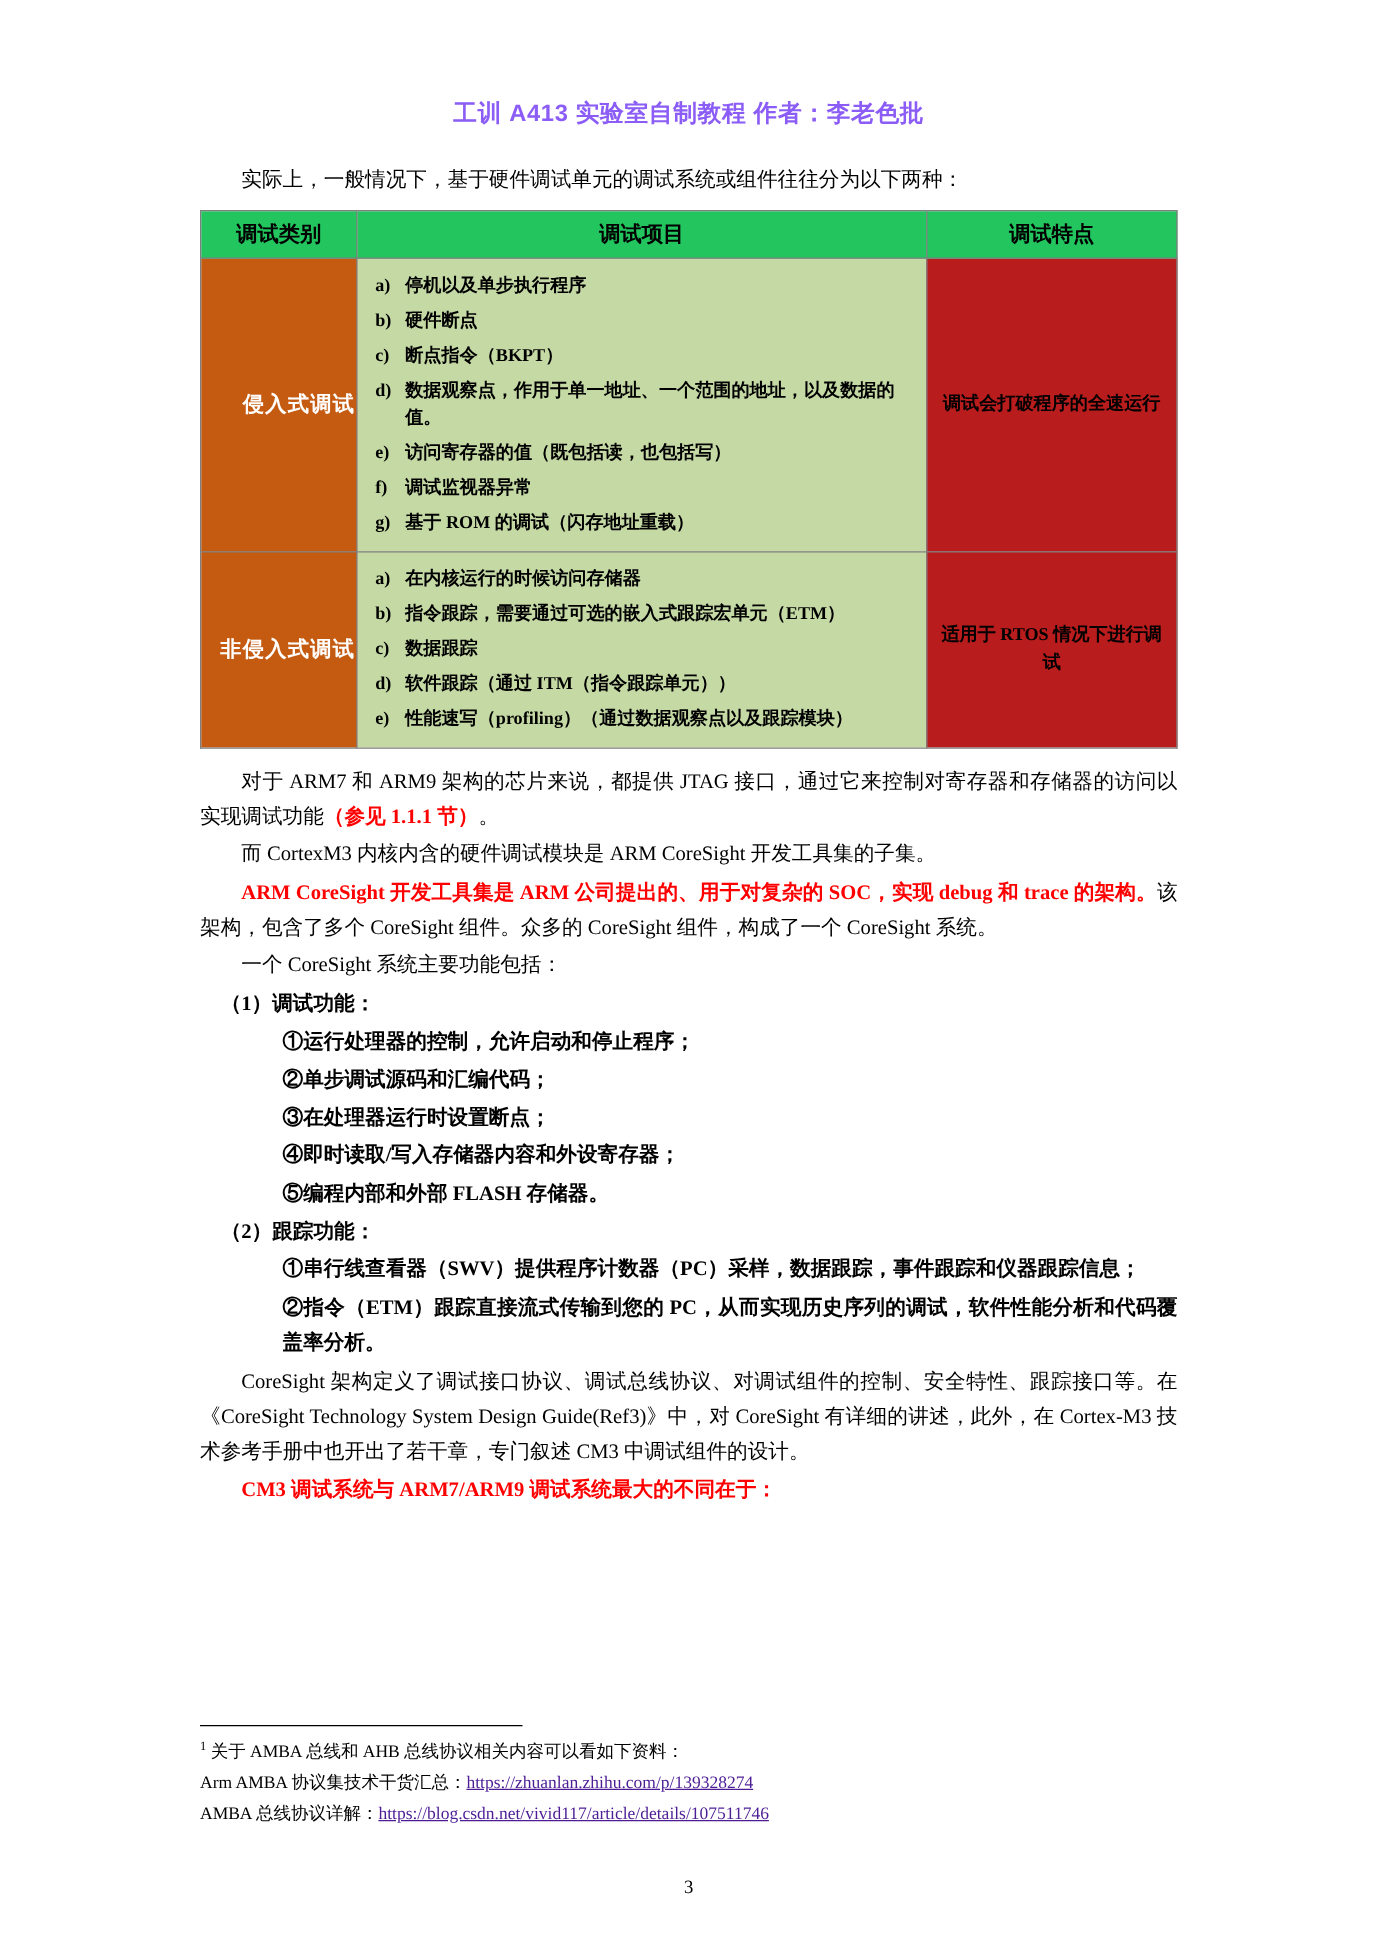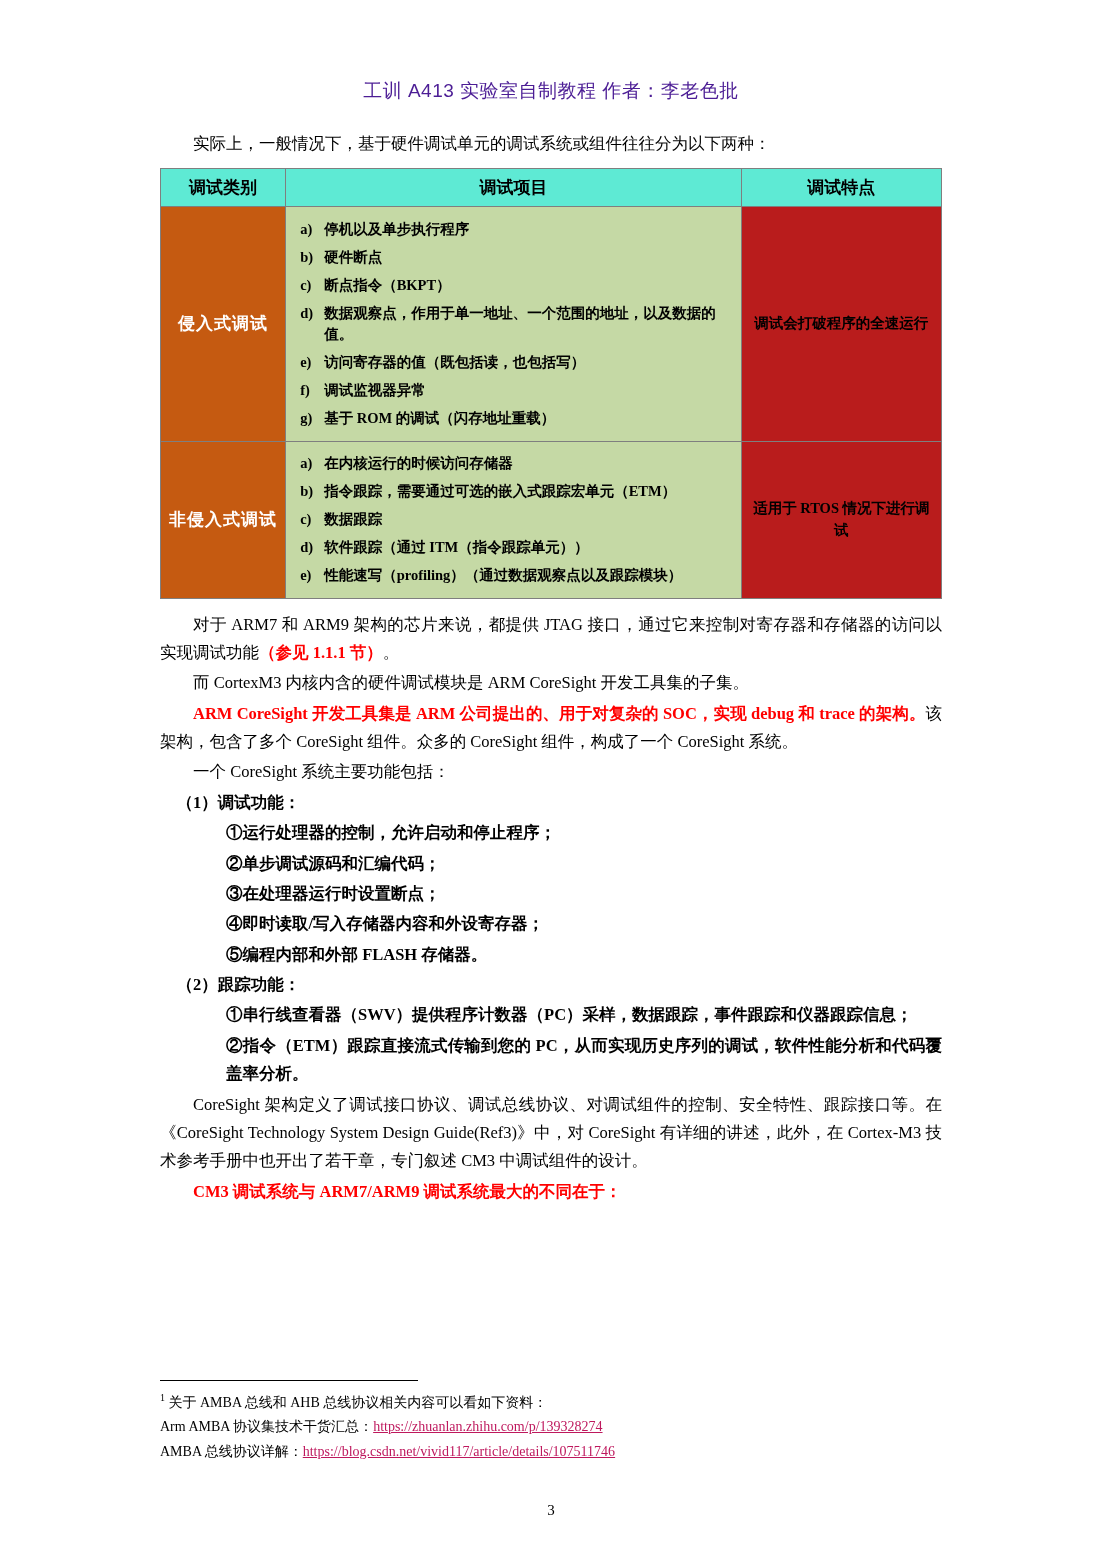--- a/index.html
+++ b/index.html
@@ -15,22 +15,22 @@
     width: 1102px;
     height: 1559px;
     position: relative;
     box-sizing: border-box;
     padding: 60px 160px 40px 160px;
     background: #ffffff;
     overflow: hidden;
   }
   .doc-title {
     text-align: center;
-    color: #4c1d95;
-    font-weight: normal;
+    color: #8b5cf6;
+    font-weight: bold;
     font-size: 19px;
     letter-spacing: 0.5px;
     margin: 18px 0 26px 0;
     font-family: "Liberation Sans", sans-serif;
   }
   .para {
     font-size: 16.5px;
     line-height: 1.72;
     text-align: justify;
     margin: 0 0 2px 0;
@@ -47,33 +47,33 @@
     width: 100%;
     border-collapse: collapse;
     margin: 10px 0 12px 0;
     table-layout: fixed;
   }
   table.dbg td, table.dbg th {
     border: 1px solid #7f7f7f;
     vertical-align: middle;
   }
   table.dbg thead th {
-    background: #5eead4;
+    background: #22c55e;
     font-weight: bold;
     font-size: 17px;
     text-align: center;
     padding: 7px 4px;
     font-family: "Liberation Serif", serif;
   }
   td.cat {
     background: #c55a11;
     color: #ffffff;
     font-weight: bold;
     font-size: 17px;
-    text-align: center;
+    text-align: right;
     letter-spacing: 1px;
   }
   td.items {
     background: #c5d9a5;
     padding: 8px 10px 8px 14px;
   }
   td.feat {
     background: #b91c1c;
     font-weight: bold;
     font-size: 14.5px;
@@ -109,21 +109,21 @@
   }
   .lvl2 {
     font-size: 16.5px;
     line-height: 1.72;
     margin-left: 4em;
   }
   .b {
     font-weight: bold;
   }
   .link {
-    color: #be185d;
+    color: #4c1d95;
     text-decoration: underline;
   }
   
   .footnote-area {
     position: absolute;
     left: 160px;
     right: 160px;
     bottom: 95px;
   }
   .fn-rule {

